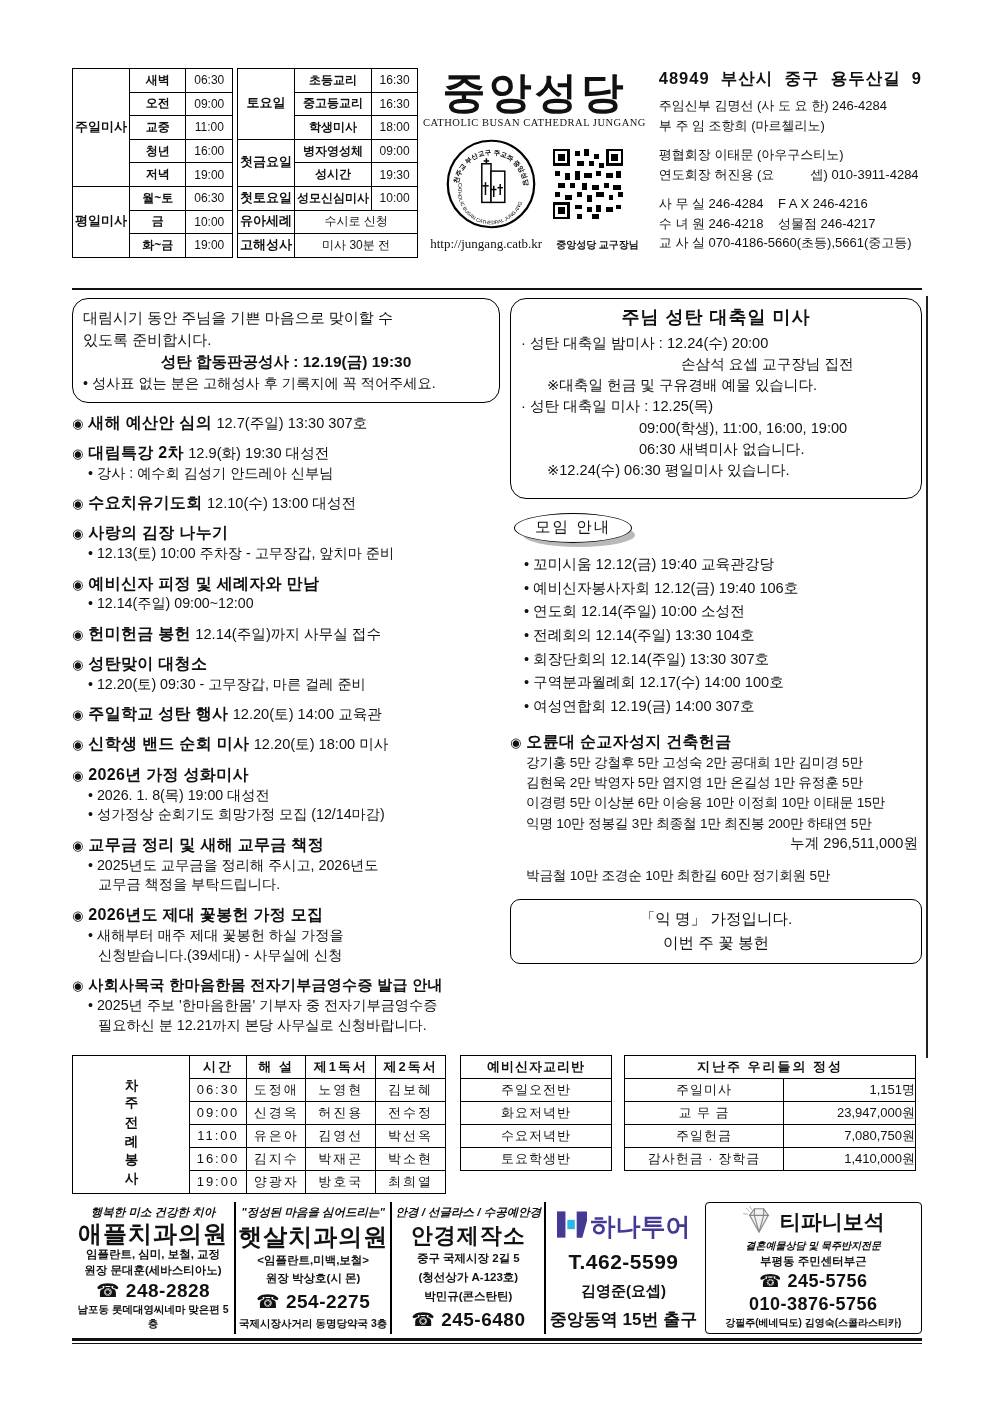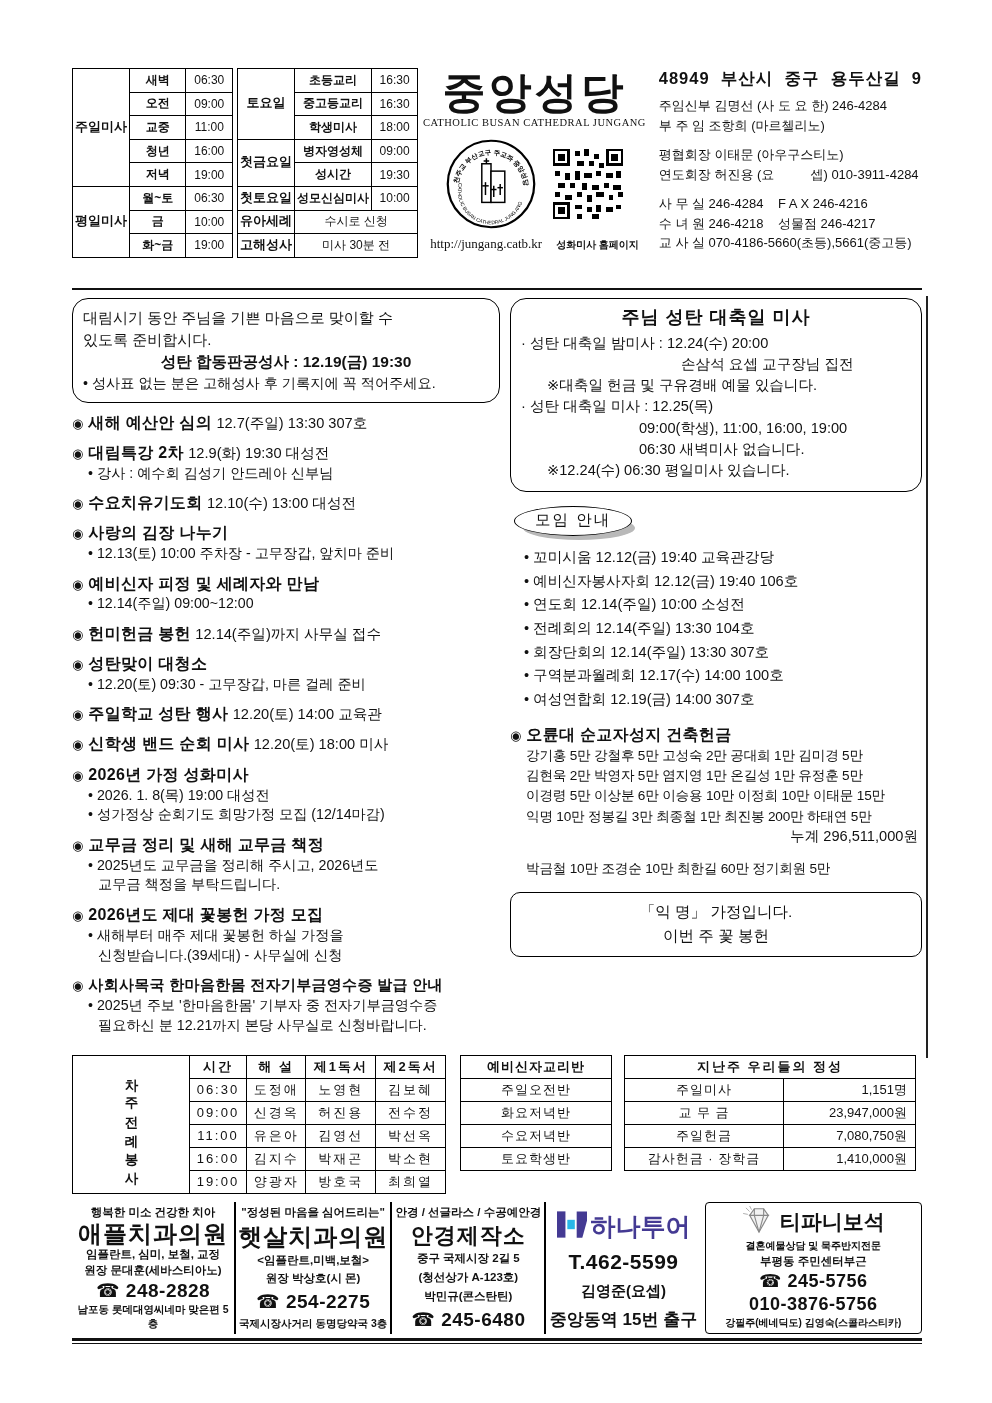--- a/index.html
+++ b/index.html
@@ -40,21 +40,21 @@
   .items{margin-top:10px;}
   .item{margin-bottom:9.5px;}
   .item .head{font-size:16px;line-height:1.3;}
   .item .blt{font-size:13px;margin-right:5px;}
   .item .ttl{font-weight:700;letter-spacing:.3px;}
   .item .inl{font-weight:400;font-size:14.6px;}
   .sub{font-size:14.2px;padding-left:16px;line-height:1.4;}
   .sub .sb{margin-right:4px;}
   .sub.cont{padding-left:26px;}
   
-  .xmas{padding:6px 10px 10px;}
+  .xmas{padding:6px 10px 17px;}
   .xmas .xt{text-align:center;font-weight:700;font-size:18px;margin-bottom:4px;letter-spacing:1px;}
   .xmas .xl{font-size:14.6px;line-height:1.45;}
   .xmas .i1{padding-left:26px;}
   .xmas .i2{padding-left:160px;}
   .xmas .i3{padding-left:118px;}
   .meet{margin-top:14px;}
   .meet-label{display:inline-block;border:1.5px solid #000;border-radius:50%;padding:3px 20px 4px;font-size:15.5px;letter-spacing:2px;box-shadow:6px 7px 0 -3px #b9b9b9;margin-left:4px;}
   .meet ul{list-style:none;margin:10px 0 0 14px;padding:0;}
   .meet li{font-size:14.6px;line-height:1.62;}
   .meet li .sb{margin-right:4px;}
@@ -75,30 +75,30 @@
   .tA .vlab{writing-mode:vertical-rl;text-orientation:upright;font-weight:700;letter-spacing:5px;width:26px;font-size:13.5px;border:1.6px solid #000;}
   .tA th{font-weight:700;letter-spacing:2px;}
   .tA td{letter-spacing:2px;}
   .tB{width:152px;margin-left:14px;}
   .tB th{font-weight:700;letter-spacing:1px;height:26.5px;}
   .tB td{height:26.5px;letter-spacing:1px;}
   .tC{width:292px;margin-left:12px;}
   .tC th{font-weight:700;letter-spacing:2px;height:26.5px;}
   .tC td{height:26.5px;}
   .tC td.lab{width:150px;letter-spacing:1px;}
-  .tC td.val{text-align:right;padding-right:8px;}
+  .tC td.val{text-align:right;padding-right:0;}
   
   .ads{display:flex;margin-top:8px;height:132px;align-items:stretch;}
   .ad{text-align:center;padding:3px 2px;display:flex;flex-direction:column;justify-content:space-between;}
   .ad1{width:160px;}
   .ad2{width:152px;border-left:2px solid #000;border-right:2px solid #000;}
   .ad3{width:150px;border-right:2px solid #000;}
   .ad4{width:152px;padding-top:8px;}
   .ad5{width:214px;border:1.6px solid #000;border-radius:4px;margin-left:4px;}
-  .ad .tag{font-size:11.5px;font-weight:700;}
+  .ad .tag{font-size:11.5px;font-weight:700;font-style:italic;}
   .ad .big{font-size:24px;font-weight:900;letter-spacing:1px;line-height:1.05;}
   .ad .sm{font-size:11.5px;font-weight:700;}
   .ad .ph{font-size:19px;font-weight:900;letter-spacing:.5px;}
   .ad .ft{font-size:10.5px;font-weight:700;}
   .hana-row{display:flex;align-items:center;justify-content:center;gap:4px;}
   .hana-txt{font-size:25px;font-weight:900;color:var(--hana_purple,#443a93);}
   .ad4 .ph{font-size:21px;}
   .ad4 .sm{font-size:15px;}
   .ad4 .ft{font-size:17px;font-weight:900;}
   .tif-row{display:flex;align-items:center;justify-content:center;gap:4px;}
@@ -266,21 +266,21 @@
               <rect x="22" y="24" width="3" height="2"></rect>
                 <rect x="26" y="23" width="2" height="2"></rect>
                 <rect x="10" y="27" width="2" height="2"></rect>
                 <rect x="16" y="27" width="3" height="2"></rect>
             </g>
           </svg>
         </div>
       </div>
       <div class="brand-url">
         <span>http://jungang.catb.kr</span>
-        <span class="qr-cap">성화미사 홈페이지</span>
+        <span class="qr-cap">중앙성당 교구장님</span>
       </div>
     </div>
 
     <div class="contact">
       <div class="addr">48949  부산시  중구  용두산길  9</div>
       <div class="cl">주임신부 김명선 (사 도 요 한) 246-4284</div>
       <div class="cl">부 주 임 조항희 (마르첼리노)</div>
       <div class="gap"></div>
       <div class="cl">평협회장 이태문 (아우구스티노)</div>
       <div class="cl">연도회장 허진용 (요          셉) 010-3911-4284</div>

